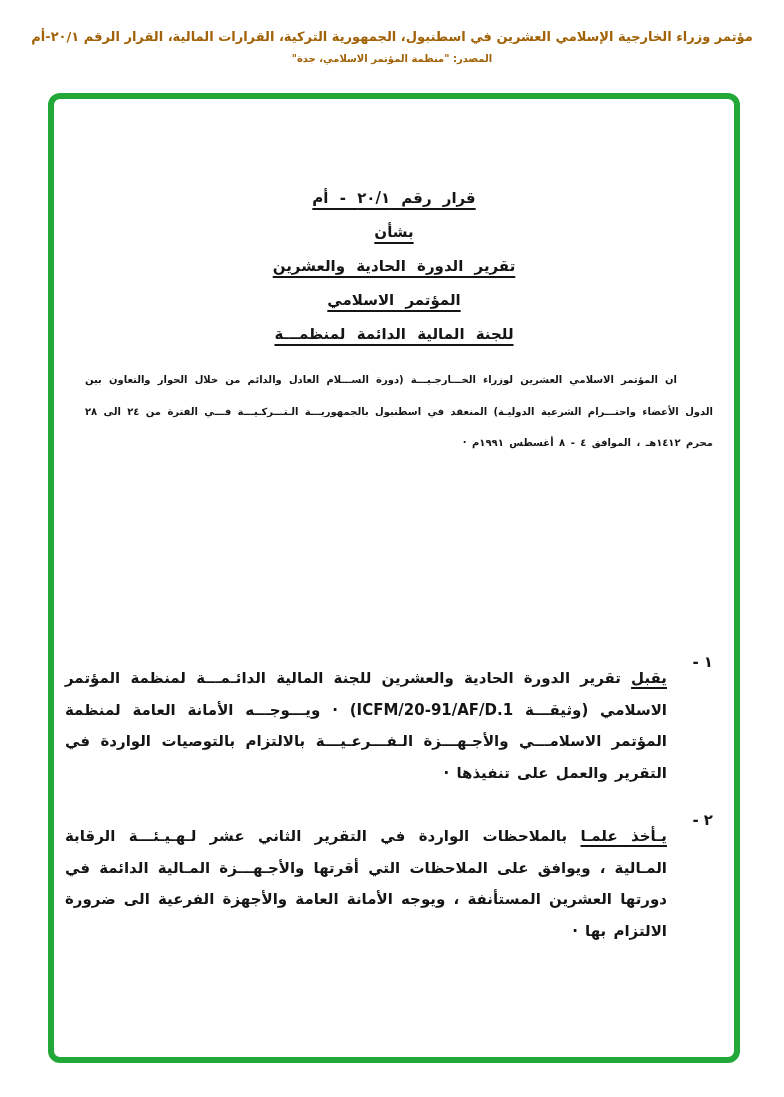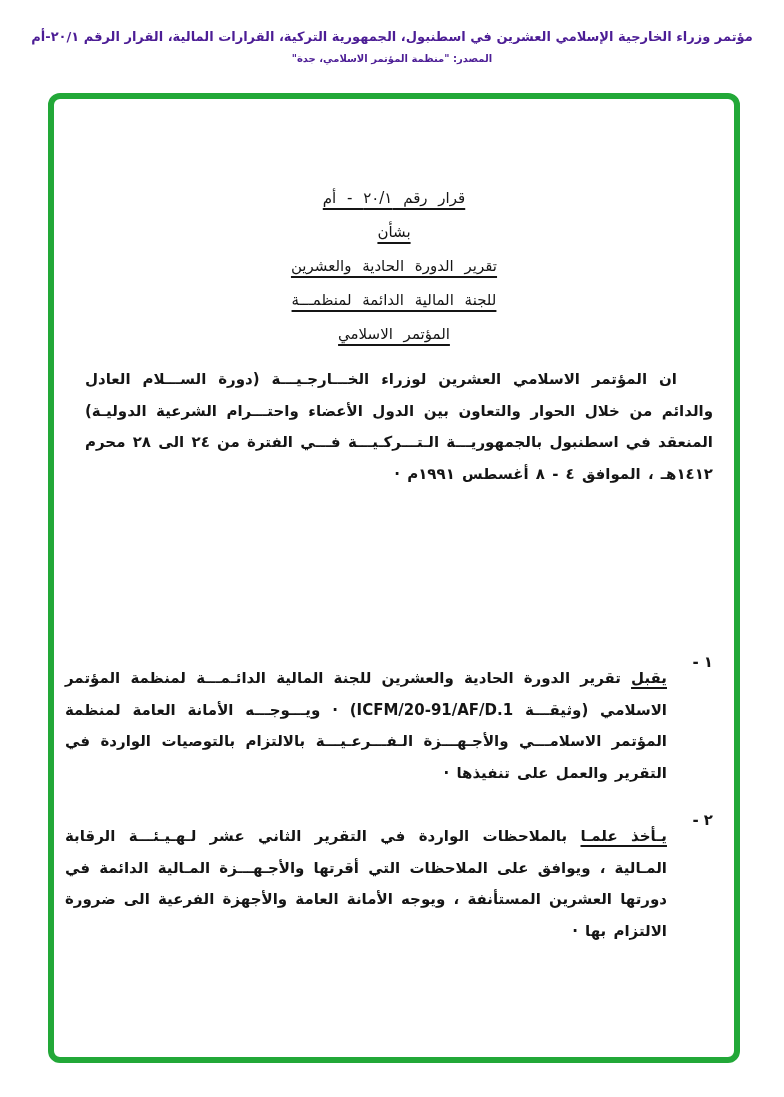--- a/index.html
+++ b/index.html
@@ -11,21 +11,21 @@
     overflow:hidden;
   }
   .page {
     position:relative;
     width:784px; height:1097px;
     background:#ffffff;
   }
   
   .doc-header {
     position:absolute; top:26px; left:0; width:784px;
-    direction:rtl; text-align:center; color:#4c1d95;
+    direction:rtl; text-align:center; color:#a16207;
   }
   .doc-header .line1 {
     font-size:13px; font-weight:700; letter-spacing:0;
     line-height:22px;
   }
   .doc-header .line2 {
     font-size:10px; font-weight:700; margin-top:4px;
     line-height:14px;
   }
   
@@ -36,34 +36,34 @@
     border-radius:12px;
     background:#ffffff;
   }
   
   .title-block {
     position:absolute; top:82px; left:0; width:100%;
     direction:rtl; text-align:center;
   }
   .title-line {
     display:block;
-    font-size:15px; font-weight:400;
+    font-size:15px; font-weight:700;
     line-height:34px;
     word-spacing:6px;
   }
   .title-line span {
     text-decoration:underline;
     text-underline-offset:5px;
     text-decoration-thickness:1.5px;
   }
   
   .body-block {
     position:absolute; right:21px; width:628px;
     direction:rtl;
-    font-size:15px; font-weight:700;
+    font-size:10px; font-weight:700;
     line-height:31.5px;
     text-align:justify;
     word-spacing:2px;
   }
   .para1 { top:265px; text-indent:36px; }
   .para2 { top:422px; }
   .lead-underline {
     text-decoration:underline;
     text-underline-offset:4px;
     text-decoration-thickness:1.5px;
@@ -97,22 +97,22 @@
     <div class="line1">مؤتمر وزراء الخارجية الإسلامي العشرين في اسطنبول، الجمهورية التركية، القرارات المالية، القرار الرقم ٢٠/١-أم</div>
     <div class="line2">المصدر:  "منظمة المؤتمر الاسلامي، جدة"</div>
   </div>
 
   <div class="frame">
 
     <div class="title-block">
       <div class="title-line"><span>قرار رقم ٢٠/١ - أم</span></div>
       <div class="title-line"><span>بشأن</span></div>
       <div class="title-line"><span>تقرير الدورة الحادية والعشرين</span></div>
+      <div class="title-line"><span>المؤتمر الاسلامي</span></div>
       <div class="title-line"><span>للجنة المالية الدائمة لمنظمـــة</span></div>
-      <div class="title-line"><span>المؤتمر الاسلامي</span></div>
     </div>
 
     <div class="body-block para1">ان المؤتمر الاسلامي العشرين لوزراء الخـــارجـيـــة (دورة الســـلام العادل والدائم من خلال الحوار والتعاون بين الدول الأعضاء واحتـــرام الشرعية الدوليـة) المنعقد في اسطنبول بالجمهوريـــة الـتـــركـيـــة فـــي الفترة من ٢٤ الى ٢٨ محرم ١٤١٢هـ ، الموافق ٤ - ٨ أغسطس ١٩٩١م ·</div>
 
 
     <div class="item item-1">
       <div class="item-num">١ -</div>
       <div class="item-body"><span class="lead-underline">يقبل</span><span> تقرير الدورة الحادية والعشرين للجنة المالية الدائـمـــة لمنظمة المؤتمر الاسلامي (وثيقـــة ICFM/20-91/AF/D.1) · ويـــوجـــه الأمانة العامة لمنظمة المؤتمر الاسلامـــي والأجـهـــزة الـفـــرعـيـــة بالالتزام بالتوصيات الواردة في التقرير والعمل على تنفيذها ·</span></div>
     </div>
 

